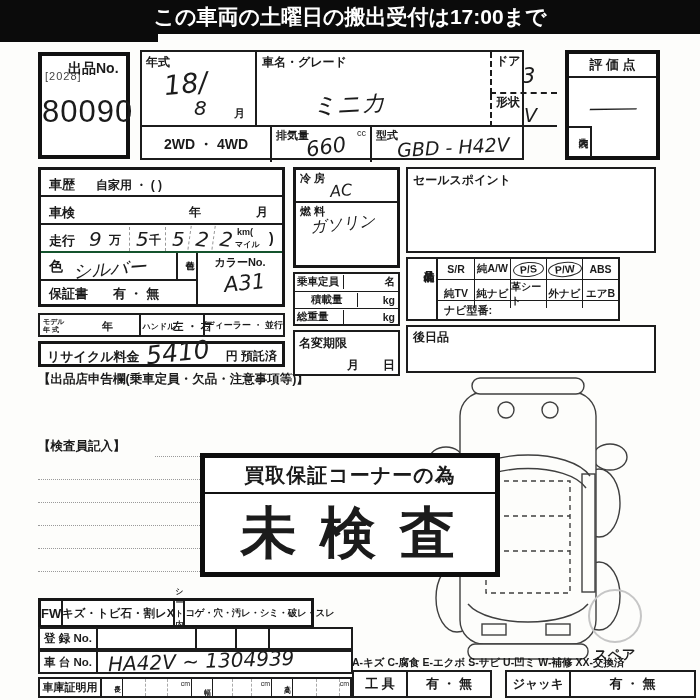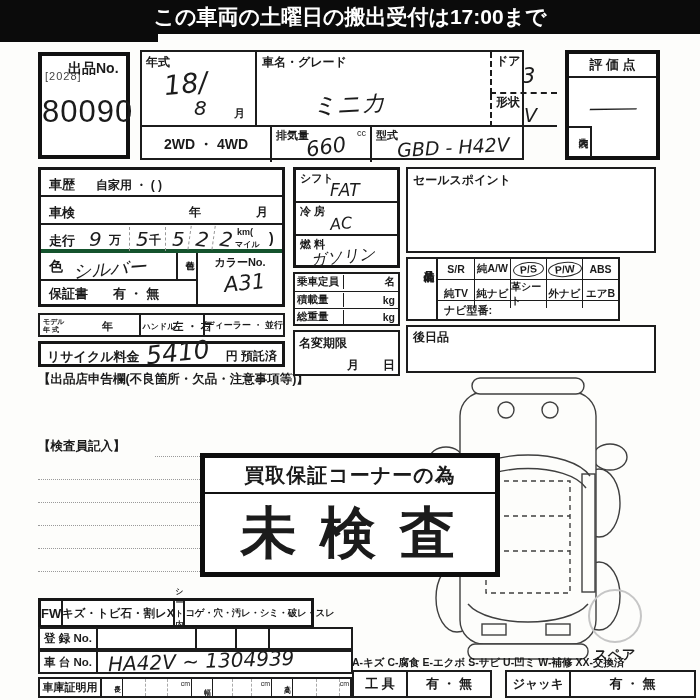--- a/index.html
+++ b/index.html
@@ -78,21 +78,21 @@
   <div class="abs" style="left:38px;top:167px;width:247px;height:140px;border:3px solid #161616;background:#fff;">
     <div class="abs" style="left:0;top:0;width:241px;height:27px;border-bottom:2px solid #1c1c1c;">
       <span class="abs b" style="left:8px;top:6px;font-size:13px;">車歴</span>
       <span class="abs b nw" style="left:55px;top:7px;font-size:12px;">自家用 ・ (              )</span>
     </div>
     <div class="abs" style="left:0;top:27px;width:241px;height:28px;border-bottom:2px solid #1c1c1c;">
       <span class="abs b" style="left:8px;top:7px;font-size:13px;">車検</span>
       <span class="abs b" style="left:148px;top:7px;font-size:12px;">年</span>
       <span class="abs b" style="left:215px;top:7px;font-size:12px;">月</span>
     </div>
-    <div class="abs" style="left:0;top:55px;width:241px;height:28px;border-bottom:4px solid #14532d;">
+    <div class="abs" style="left:0;top:55px;width:241px;height:28px;border-bottom:2px solid #14532d;">
       <span class="abs b" style="left:8px;top:7px;font-size:13px;">走行</span>
       <span class="abs hw" style="left:48px;top:2px;font-size:20px;">9</span>
       <span class="abs b" style="left:68px;top:7px;font-size:12px;">万</span>
       <span class="abs hw" style="left:88px;top:2px;font-size:20px;border-left:1px dashed #999;padding-left:6px;">5</span>
       <span class="abs b" style="left:108px;top:7px;font-size:12px;">千</span>
       <span class="abs hw" style="left:124px;top:2px;font-size:20px;border-left:1px dashed #999;padding-left:6px;">5</span>
       <span class="abs hw" style="left:148px;top:2px;font-size:20px;border-left:1px dashed #999;padding-left:6px;transform:rotate(8deg);">2</span>
       <span class="abs hw" style="left:172px;top:2px;font-size:20px;border-left:1px dashed #999;padding-left:6px;transform:rotate(8deg);">2</span>
       <span class="abs b" style="left:196px;top:2px;font-size:9px;">km(</span>
       <span class="abs b" style="left:194px;top:14px;font-size:8px;">マイル</span>
@@ -126,44 +126,40 @@
     </div>
     <div class="b nw" style="flex:1;display:flex;align-items:center;justify-content:center;font-size:9px;">ディーラー ・ 並行</div>
   </div>
 
   <div class="abs" style="left:38px;top:341px;width:247px;height:26px;border:3px solid #161616;background:#fff;">
     <span class="abs b" style="left:6px;top:4px;font-size:13px;">リサイクル料金</span>
     <span class="abs hw" style="left:105px;top:-6px;font-size:25px;transform:rotate(-6deg);">5410</span>
     <span class="abs b nw" style="right:5px;top:4px;font-size:12px;">円 預託済</span>
   </div>
 
-  <div class="abs b nw" style="left:38px;top:371px;font-size:12.5px;">【出品店申告欄(不良箇所・欠品・注意事項等)】</div>
+  <div class="abs b nw" style="left:38px;top:371px;font-size:12.5px;">【出品店申告欄(乗車定員・欠品・注意事項等)】</div>
 
   <div class="abs" style="left:293px;top:167px;width:107px;height:101px;border:3px solid #161616;background:#fff;">
-    <div style="height:31px;border-bottom:2px solid #1c1c1c;position:relative;">
-      <span class="abs b" style="left:4px;top:1px;font-size:11px;">シフト</span>
-      <span class="abs hw" style="left:34px;top:10px;font-size:17px;">FAT</span>
-    </div>
     <div style="height:31px;border-bottom:2px solid #1c1c1c;position:relative;">
       <span class="abs b" style="left:4px;top:1px;font-size:11px;">冷 房</span>
       <span class="abs hw" style="left:34px;top:11px;font-size:16px;transform:rotate(-5deg);">AC</span>
     </div>
     <div style="height:33px;position:relative;">
       <span class="abs b" style="left:4px;top:1px;font-size:11px;">燃 料</span>
       <span class="abs hw nw" style="left:14px;top:11px;font-size:16px;transform:rotate(-6deg);">ガソリン</span>
     </div>
   </div>
 
   <div class="abs" style="left:293px;top:272px;width:107px;height:54px;border:2.5px solid #1c1c1c;background:#fff;">
     <div style="height:16.5px;border-bottom:1.5px solid #1c1c1c;display:flex;align-items:center;">
       <span class="b" style="width:46px;font-size:10.5px;border-right:1.5px solid #1c1c1c;padding-left:2px;">乗車定員</span>
       <span class="b" style="margin-left:auto;font-size:10.5px;padding-right:3px;">名</span>
     </div>
     <div style="height:16.5px;border-bottom:1.5px solid #1c1c1c;display:flex;align-items:center;">
-      <span class="b" style="width:46px;font-size:10.5px;border-right:1.5px solid #1c1c1c;padding-left:2px;font-family:Liberation Serif, serif;">積載量</span>
+      <span class="b" style="width:46px;font-size:10.5px;border-right:1.5px solid #1c1c1c;padding-left:16px;font-family:Liberation Serif, serif;">積載量</span>
       <span class="b" style="margin-left:auto;font-size:10.5px;padding-right:3px;">kg</span>
     </div>
     <div style="height:16px;display:flex;align-items:center;">
       <span class="b" style="width:46px;font-size:10.5px;border-right:1.5px solid #1c1c1c;padding-left:2px;">総重量</span>
       <span class="b" style="margin-left:auto;font-size:10.5px;padding-right:3px;">kg</span>
     </div>
   </div>
 
   <div class="abs" style="left:293px;top:330px;width:107px;height:46px;border:2.5px solid #1c1c1c;background:#fff;">
     <span class="abs b" style="left:4px;top:3px;font-size:12px;">名変期限</span>

